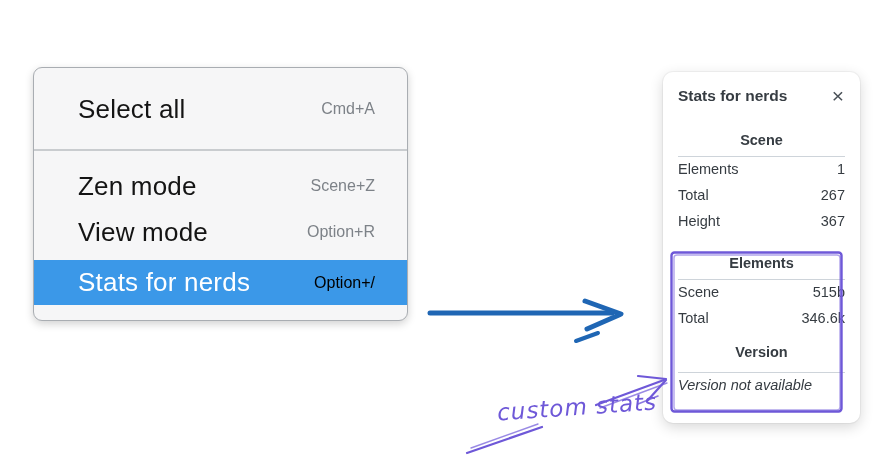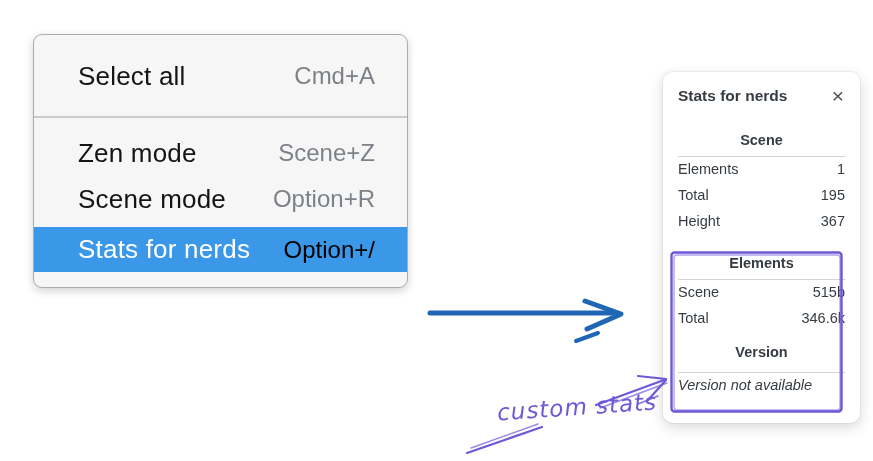--- a/index.html
+++ b/index.html
@@ -12,34 +12,34 @@
     --menu-border:#a9adb2;
     --rule-gray:#ced4da;
   }
   *{margin:0;padding:0;box-sizing:border-box;}
   html,body{width:873px;height:461px;background:#ffffff;overflow:hidden;
     font-family:"Liberation Sans", sans-serif;}
   .stage{position:relative;width:873px;height:461px;background:#fff;}
 
   
   .menu{
-    position:absolute;left:33px;top:34px;width:375px;
+    position:absolute;left:33px;top:67px;width:375px;
     background:var(--menu-bg);
     border:1px solid var(--menu-border);
     border-radius:9px;
     box-shadow:0 3px 8px rgba(0,0,0,0.18);
     padding:14px 0 15px 0;
   }
   .menu-item{
     height:46px;display:flex;align-items:center;justify-content:space-between;
     padding:0 32px 0 44px;cursor:default;
   }
   .menu-item:first-child{height:54px;}
   .menu-item .mi-label{font-size:26px;color:#141414;letter-spacing:0.2px;}
-  .menu-item .mi-shortcut{font-size:24px;color:var(--shortcut-gray);}
+  .menu-item .mi-shortcut{font-size:16px;color:var(--shortcut-gray);}
   .menu-divider{height:2px;background:#c9cccf;margin:13px 0 12px 0;}
   .menu-item.highlighted{
     background:var(--highlight-blue);
     height:45px;margin-top:5px;
   }
   .menu-item.highlighted .mi-label{color:#ffffff;}
   .menu-item.highlighted .mi-shortcut{color:#000000;}
 
   
   .panel{
@@ -88,21 +88,21 @@
       <div class="menu-item">
         <span class="mi-label">Select all</span>
         <span class="mi-shortcut">Cmd+A</span>
       </div>
       <div class="menu-divider"></div>
       <div class="menu-item">
         <span class="mi-label">Zen mode</span>
         <span class="mi-shortcut">Scene+Z</span>
       </div>
       <div class="menu-item">
-        <span class="mi-label">Scene mode</span>
+        <span class="mi-label">View mode</span>
         <span class="mi-shortcut">Option+R</span>
       </div>
       <div class="menu-item highlighted">
         <span class="mi-label">Stats for nerds</span>
         <span class="mi-shortcut">Option+/</span>
       </div>
     </div>
 
   <div class="panel">
     <div class="panel-header">
@@ -112,21 +112,21 @@
     <div id="panel-sections">
         <div class="stat-section">
           <div class="heading">Scene</div>
           <hr class="stat-rule">
           <div class="stat-row">
             <span>Elements</span>
             <span>1</span>
           </div>
           <div class="stat-row">
             <span>Total</span>
-            <span>195</span>
+            <span>267</span>
           </div>
           <div class="stat-row">
             <span>Height</span>
             <span>367</span>
           </div>
         </div>
         <div class="stat-section">
           <div class="heading">Elements</div>
           <hr class="stat-rule">
           <div class="stat-row">

